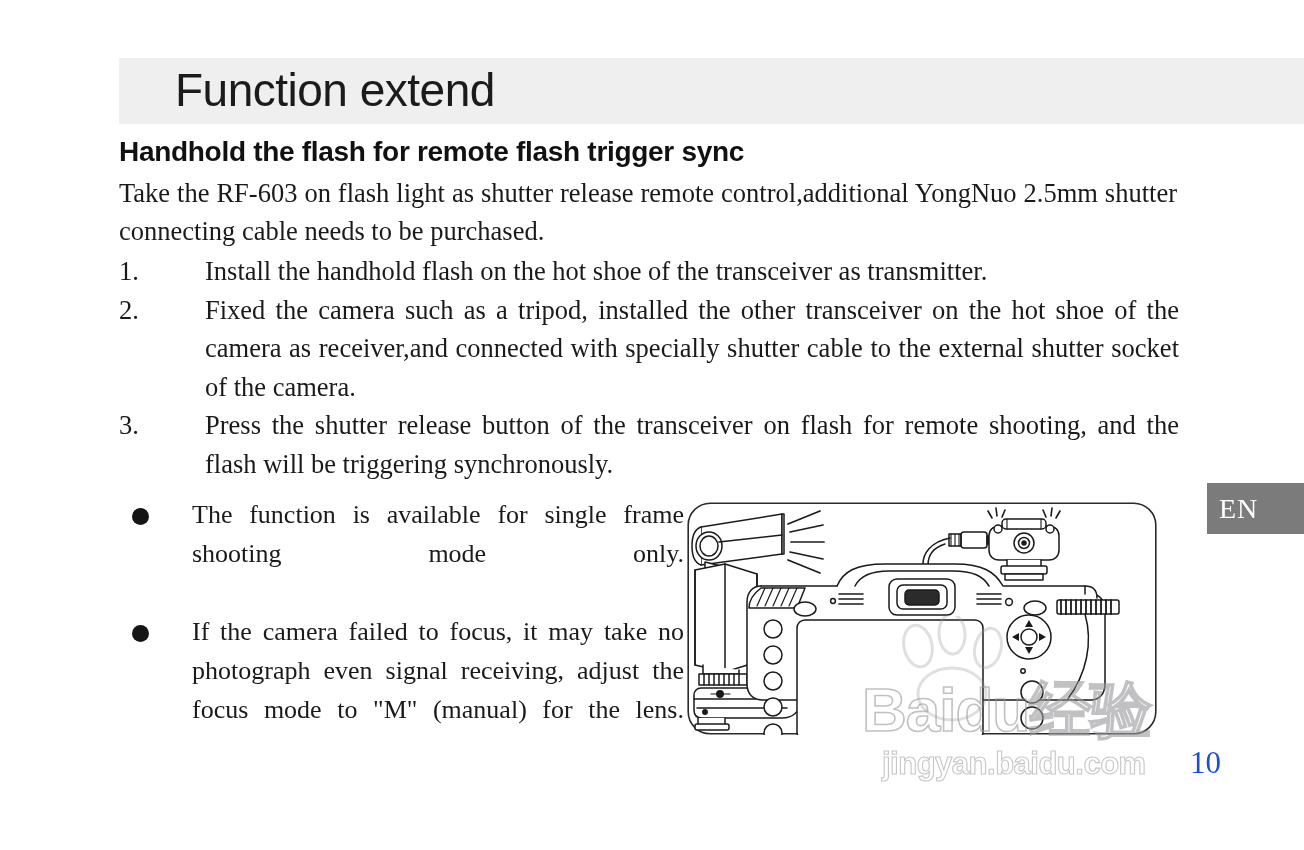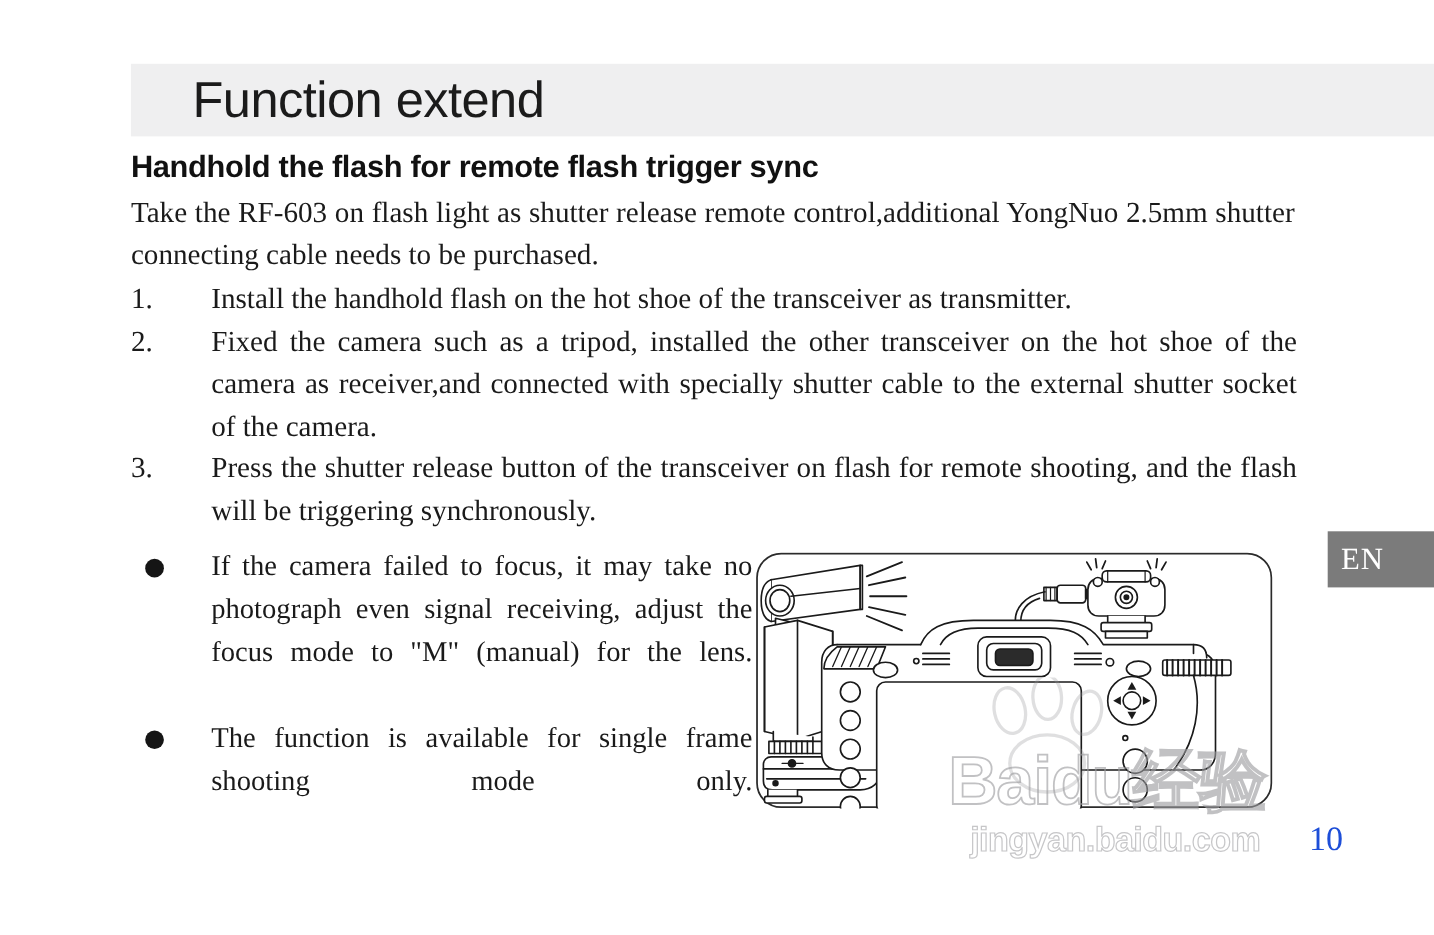--- a/index.html
+++ b/index.html
@@ -84,20 +84,21 @@
   .num-item .marker {
     position: absolute;
     left: 0;
     top: 0;
     width: 60px;
     font-size: 26.5px;
     line-height: 38.5px;
   }
   .num-item .body-text {
     display: block;
+    margin-left: 13px;
   }
 
   
   .notes {
     position: absolute;
     left: 119px;
     top: 495px;
     width: 565px;
   }
   .note-item {
@@ -227,25 +228,25 @@
   </div>
   <div class="num-item">
     <span class="marker">3.</span>
     <span class="body-text">Press the shutter release button of the transceiver on flash for remote shooting, and the flash will be triggering synchronously.</span>
   </div>
 </div>
 
 <div class="notes">
   <div class="note-item">
     <span class="bullet"></span>
-    <span class="body-text">If the camera failed to focus, it may take no photograph even signal receiving, adjust the focus mode to "M" (manual) for the lens.</span>
+    <span class="body-text">The function is available for single frame shooting mode only.</span>
   </div>
   <div class="note-item">
     <span class="bullet"></span>
-    <span class="body-text">The function is available for single frame shooting mode only.</span>
+    <span class="body-text">If the camera failed to focus, it may take no photograph even signal receiving, adjust the focus mode to "M" (manual) for the lens.</span>
   </div>
 </div>
 
 <div class="illustration">
   <svg width="470" height="233" viewBox="0 0 470 233" fill="none" xmlns="http://www.w3.org/2000/svg">
 
     <rect x="1.2" y="1.2" width="467.6" height="230.6" rx="22" ry="22" stroke="#2b2b2b" stroke-width="1.6" fill="#ffffff"></rect>
 
     <g stroke="#1a1a1a" stroke-width="1.5" fill="#ffffff" stroke-linejoin="round" stroke-linecap="round">
 

